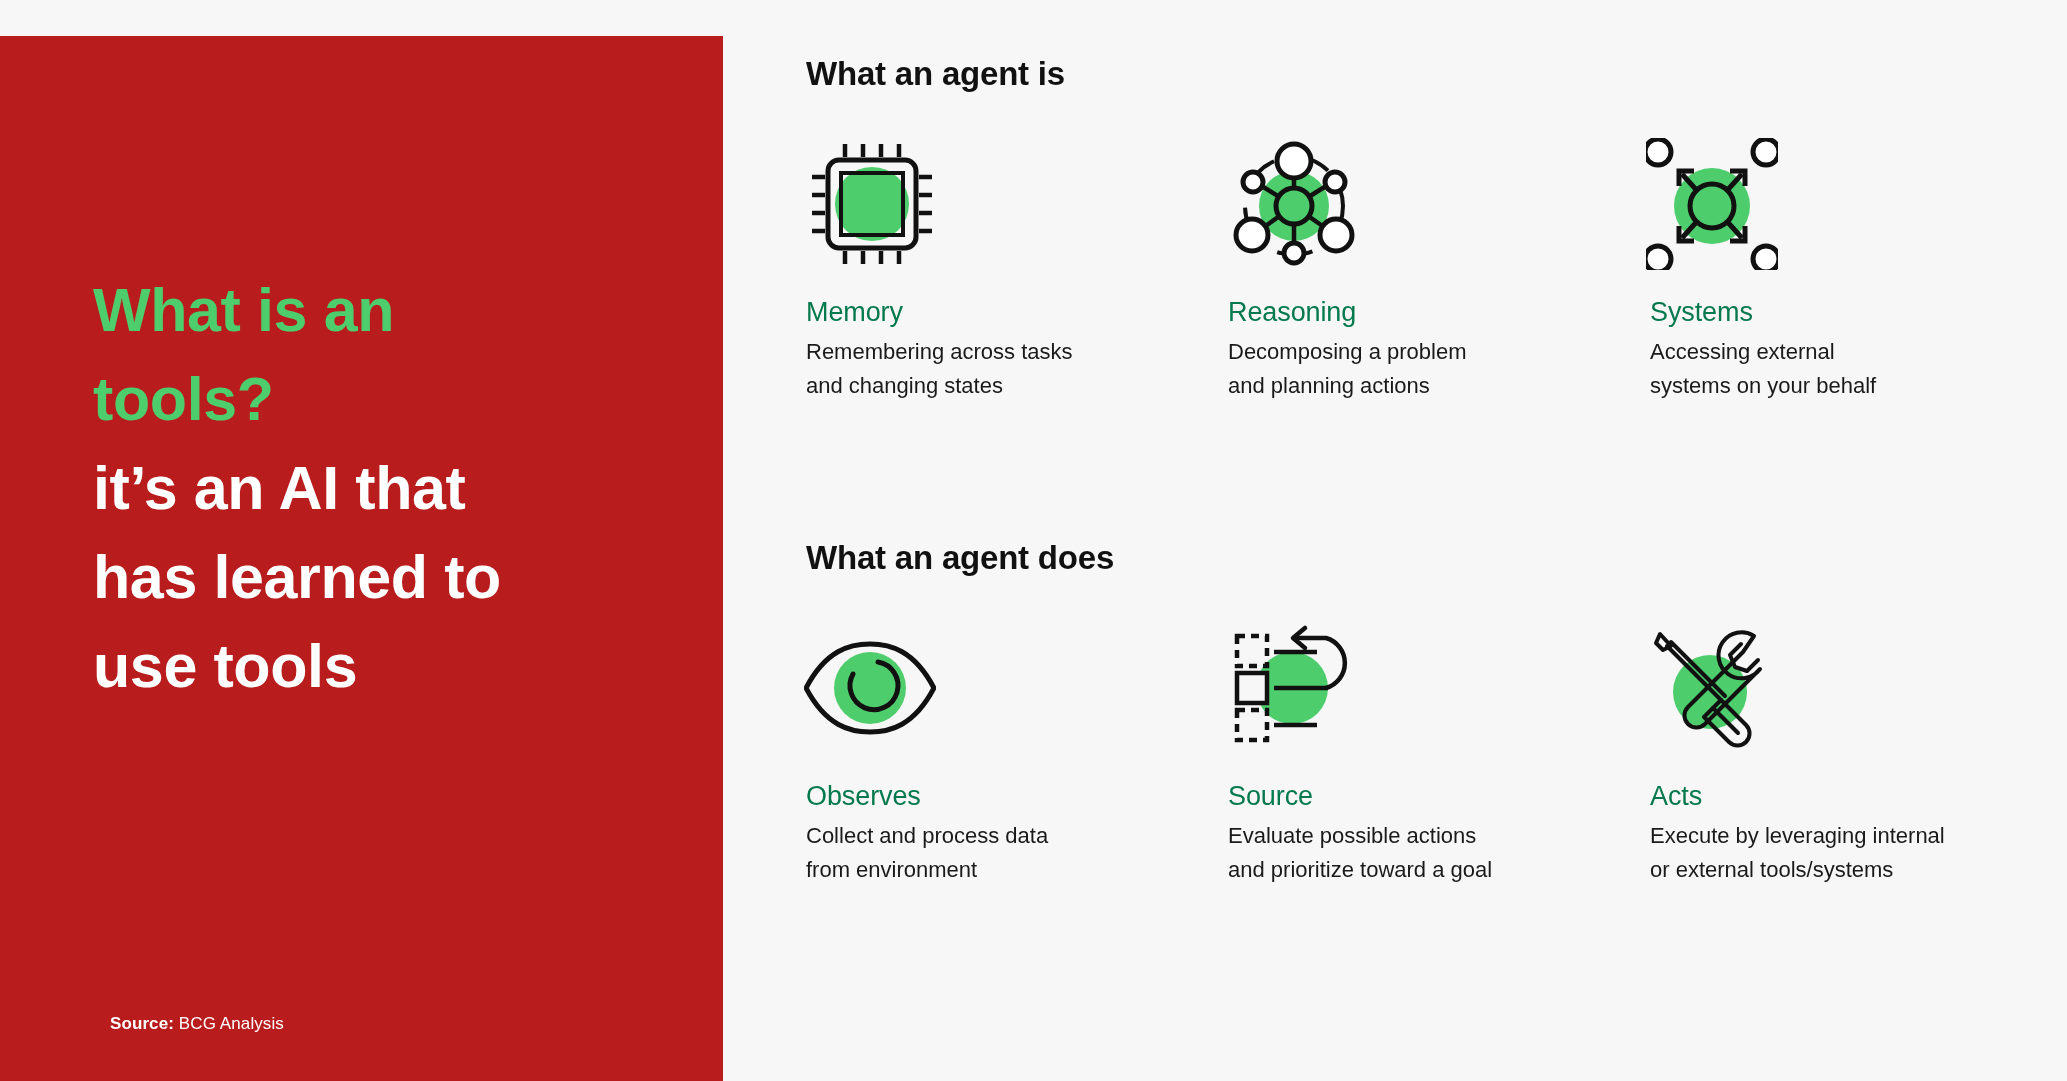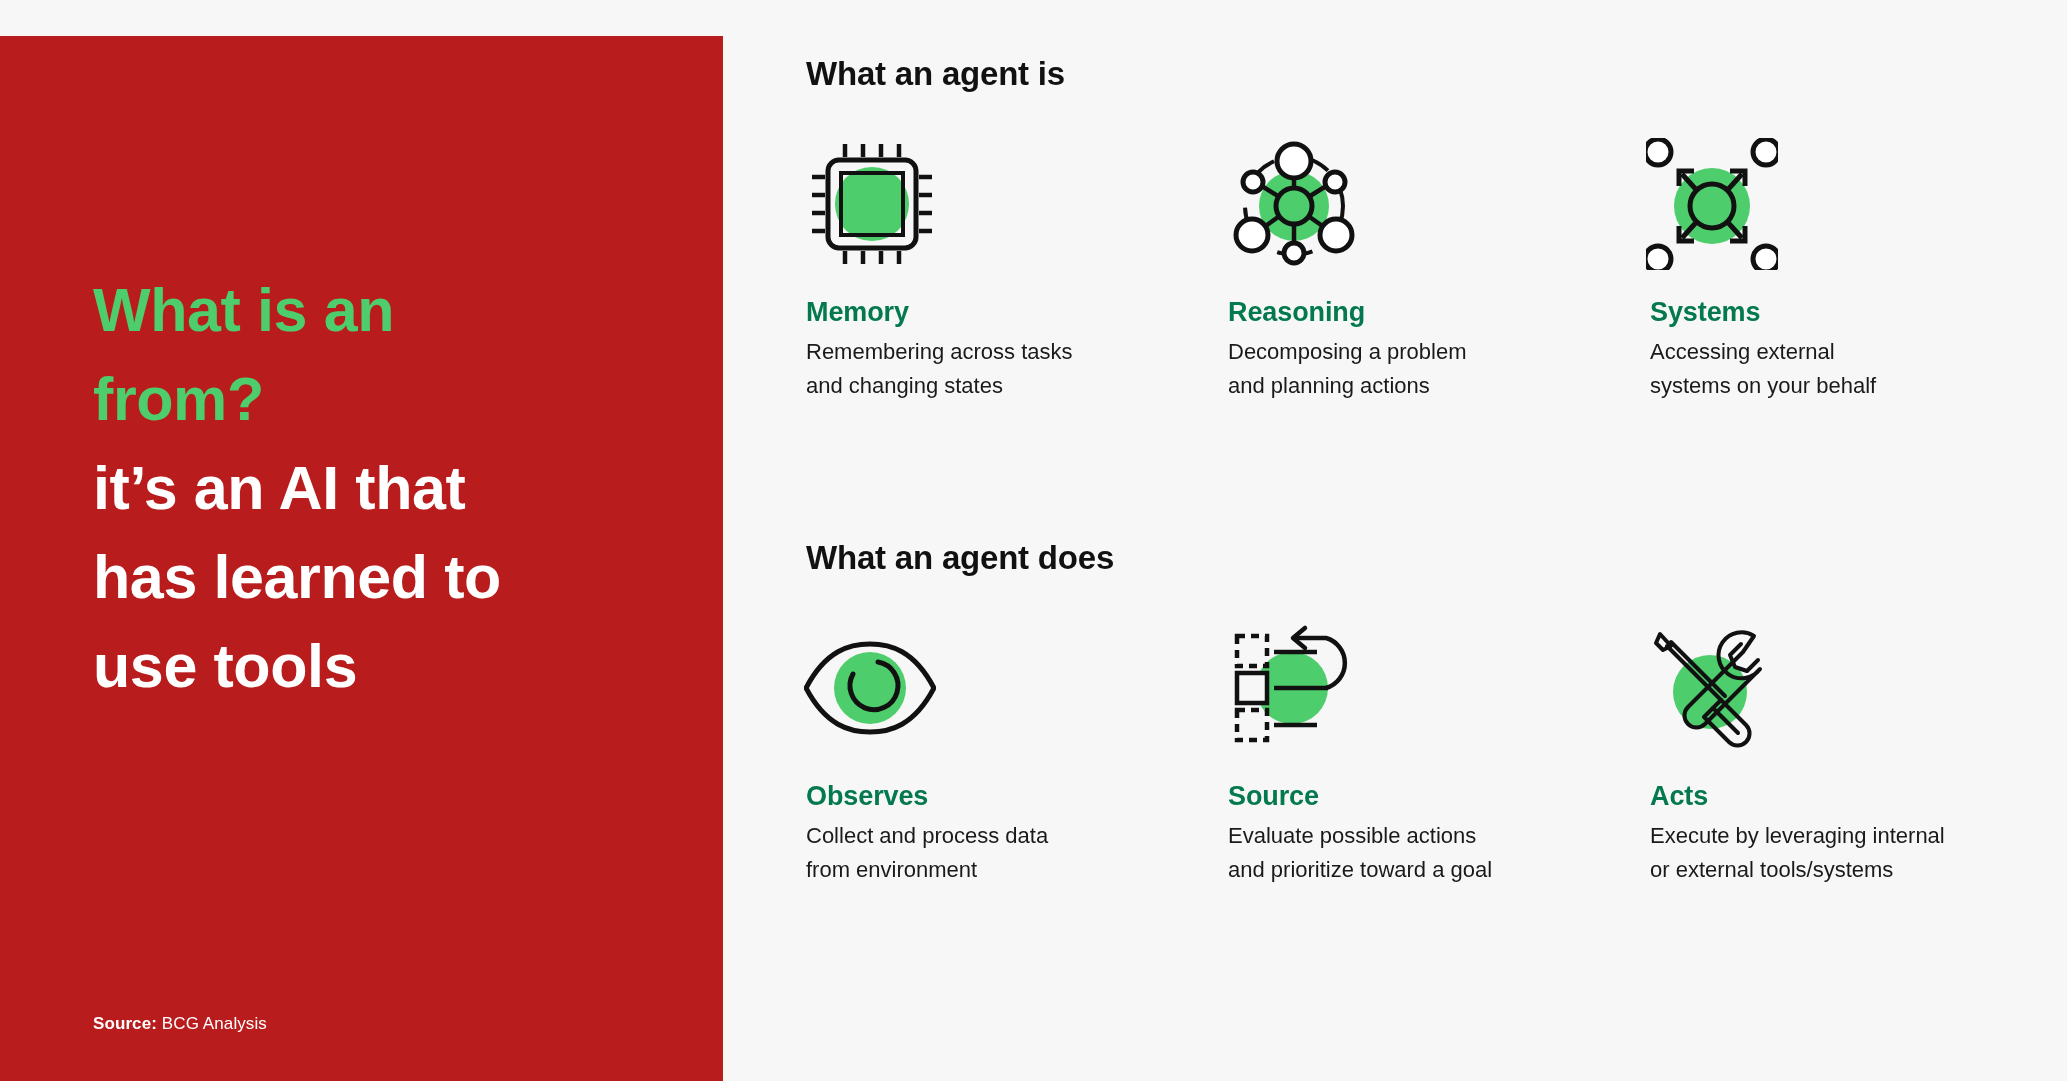--- a/index.html
+++ b/index.html
@@ -41,21 +41,21 @@
     font-size: 61px;
     line-height: 89px;
     font-weight: bold;
     letter-spacing: -0.4px;
   }
   .title-accent { color: #4ecd6c; }
   .title-white  { color: #ffffff; }
 
   .source {
     position: absolute;
-    left: 93px;
+    left: 110px;
     top: 978px;
     font-size: 17px;
     color: #ffffff;
     letter-spacing: 0.1px;
   }
   .source b { font-weight: bold; }
   .source span.sv { font-weight: normal; }
 
   
   .right-panel {
@@ -93,21 +93,21 @@
 
   .card-icon {
     height: 150px;
     display: flex;
     align-items: center;
     justify-content: flex-start;
   }
 
   .card-title {
     font-size: 27px;
-    font-weight: bold;
+    font-weight: normal;
     color: #03794d;
     margin-top: 18px;
     letter-spacing: -0.1px;
   }
 
   .card-desc {
     font-size: 22px;
     line-height: 34px;
     color: #1a1a1a;
     margin-top: 7px;
@@ -125,21 +125,21 @@
 </style>
 </head>
 <body>
 
 <div class="slide">
 
   <div class="left-panel">
 
     <div class="title-block">
       <div class="title-line title-accent">What is an</div>
-      <div class="title-line title-accent">from?</div>
+      <div class="title-line title-accent">tools?</div>
       <div class="title-line title-white">it’s an AI that</div>
       <div class="title-line title-white">has learned to</div>
       <div class="title-line title-white">use tools</div>
     </div>
 
     <div class="source">
       <b>Source:</b><span class="sv"> BCG Analysis</span>
     </div>
   </div>
 

